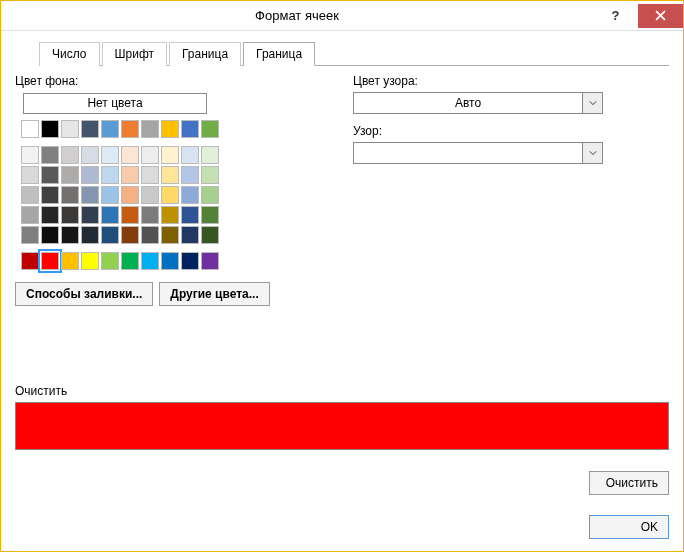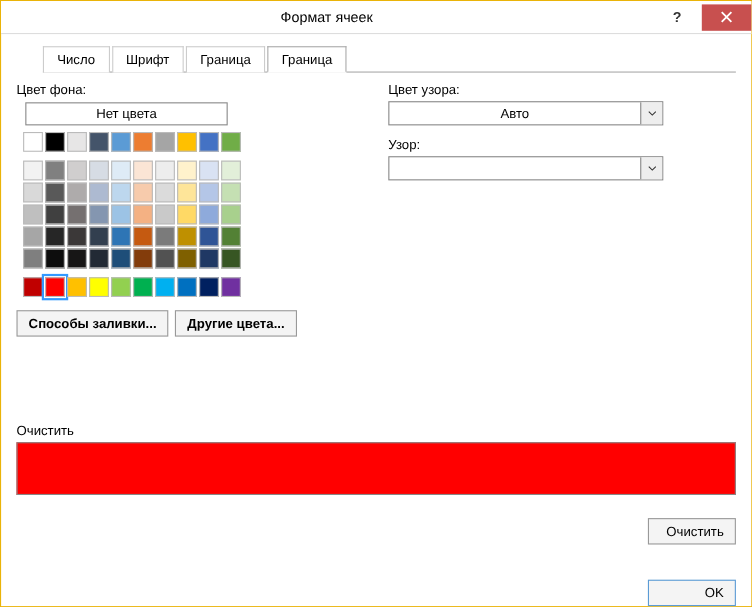--- a/index.html
+++ b/index.html
@@ -62,21 +62,21 @@
   background: #eee;
 }
 .combo-arrow svg { width: 8px; height: 8px; }
 .right-col .section-label { margin-top: 0; }
 .right-col .group { margin-bottom: 10px; }
 .preview-label { margin-top: 30px; }
 .preview-box {
   margin-top: 4px; height: 48px; width: 100%; border: 1px solid #888;
 }
 .footer {
-  position: absolute; right: 14px; bottom: 0; display: flex; gap: 8px; margin-left: 32px;
+  position: absolute; right: 14px; bottom: 12px; display: flex; gap: 8px; margin-left: 32px;
 }
 .footer-upper { position: absolute; right: 14px; bottom: 56px; }
 .footer .push-btn, .footer-upper .push-btn { min-width: 80px; text-align: right; }
 </style>
 </head>
 <body>
 
 <div class="dialog">
 
   <div class="titlebar">

